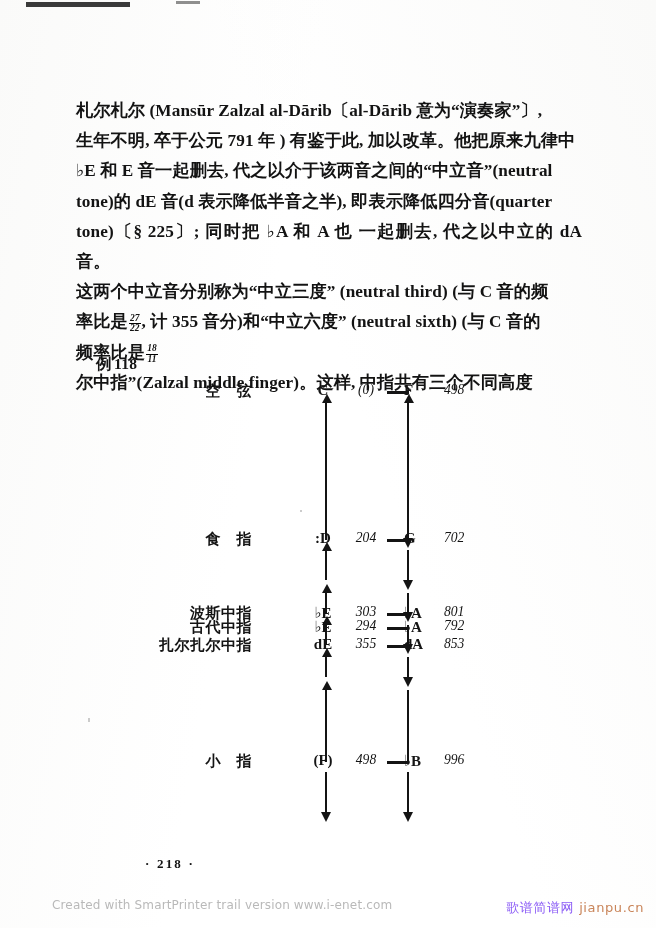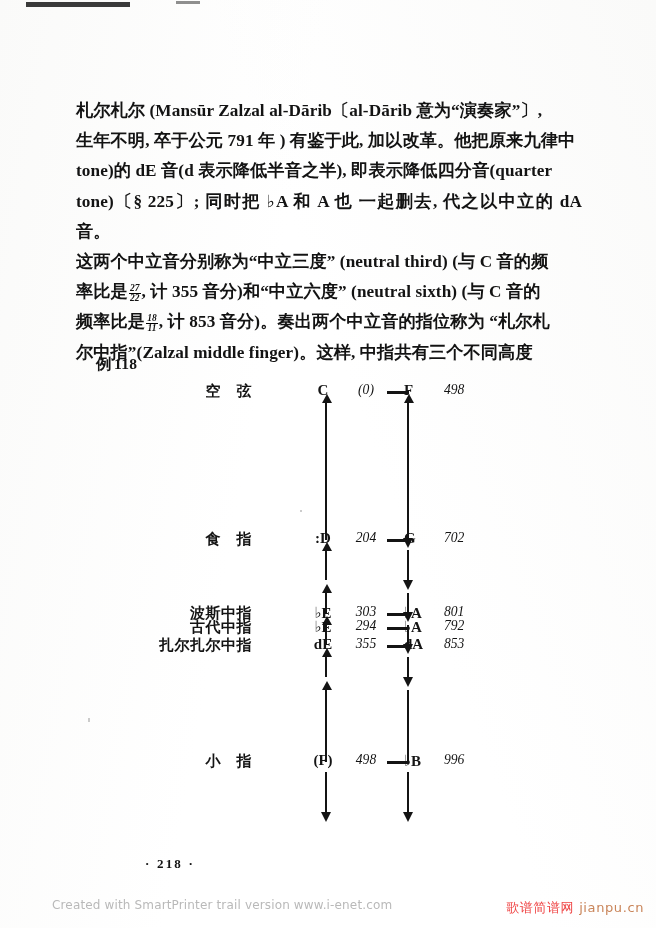--- a/index.html
+++ b/index.html
@@ -209,49 +209,50 @@
   .watermark {
     position: absolute;
     right: 12px;
     top: 899px;
     white-space: nowrap;
     font-size: 13px;
     letter-spacing: .6px;
   }
   .watermark .cn {
     font-family: "DejaVu Sans", "Liberation Sans", sans-serif;
-    color: #ef4444;
+    color: #8b5cf6;
   }
   .watermark .url {
     font-family: "DejaVu Sans", "Liberation Sans", sans-serif;
     color: #c9855a;
     margin-left: 5px;
   }
 </style>
 </head>
 <body>
 
 <div class="paper-tint"></div>
 
 <div class="scan-bar-main"></div>
 <div class="scan-bar-right"></div>
 <div class="scan-fleck" style="left:88px;top:718px;width:2px;height:4px;"></div>
 <div class="scan-fleck" style="left:300px;top:510px;width:2px;height:2px;"></div>
 
 <div class="bodytext">
   <p>札尔札尔 (Mansūr Zalzal al-Dārib〔al-Dārib 意为“演奏家”〕,</p>
   <p>生年不明, 卒于公元 791 年 ) 有鉴于此, 加以改革。他把原来九律中</p>
+  <p>♭E 和 E 音一起删去, 代之以介于该两音之间的“中立音”(neutral</p>
   <p>tone)的 dE 音(d 表示降低半音之半), 即表示降低四分音(quarter</p>
   <p>tone)〔§ 225〕; 同时把 ♭A 和 A 也 一起删去, 代之以中立的 dA 音。</p>
   <p>这两个中立音分别称为“中立三度” (neutral third) (与 C 音的频</p>
   <p>
     <span>率比是</span><span class="frac"><span class="num">27</span><span class="den">22</span></span><span>, 计 355 音分)和“中立六度” (neutral sixth) (与 C 音的</span>
   </p>
   <p>
-    <span>频率比是</span><span class="frac"><span class="num">18</span><span class="den">11</span></span><span>, 计 853 音分)。奏出两个中立音的指位称为 “札尔札</span>
+    <span>频率比是</span><span class="frac"><span class="num">18</span><span class="den">11</span></span>
   </p>
   <p>尔中指”(Zalzal middle finger)。这样, 中指共有三个不同高度</p>
 </div>
 
 <div class="example-caption">
   <span>例</span><span class="num">118</span>
 </div>
 
 <div class="diagram">
 

